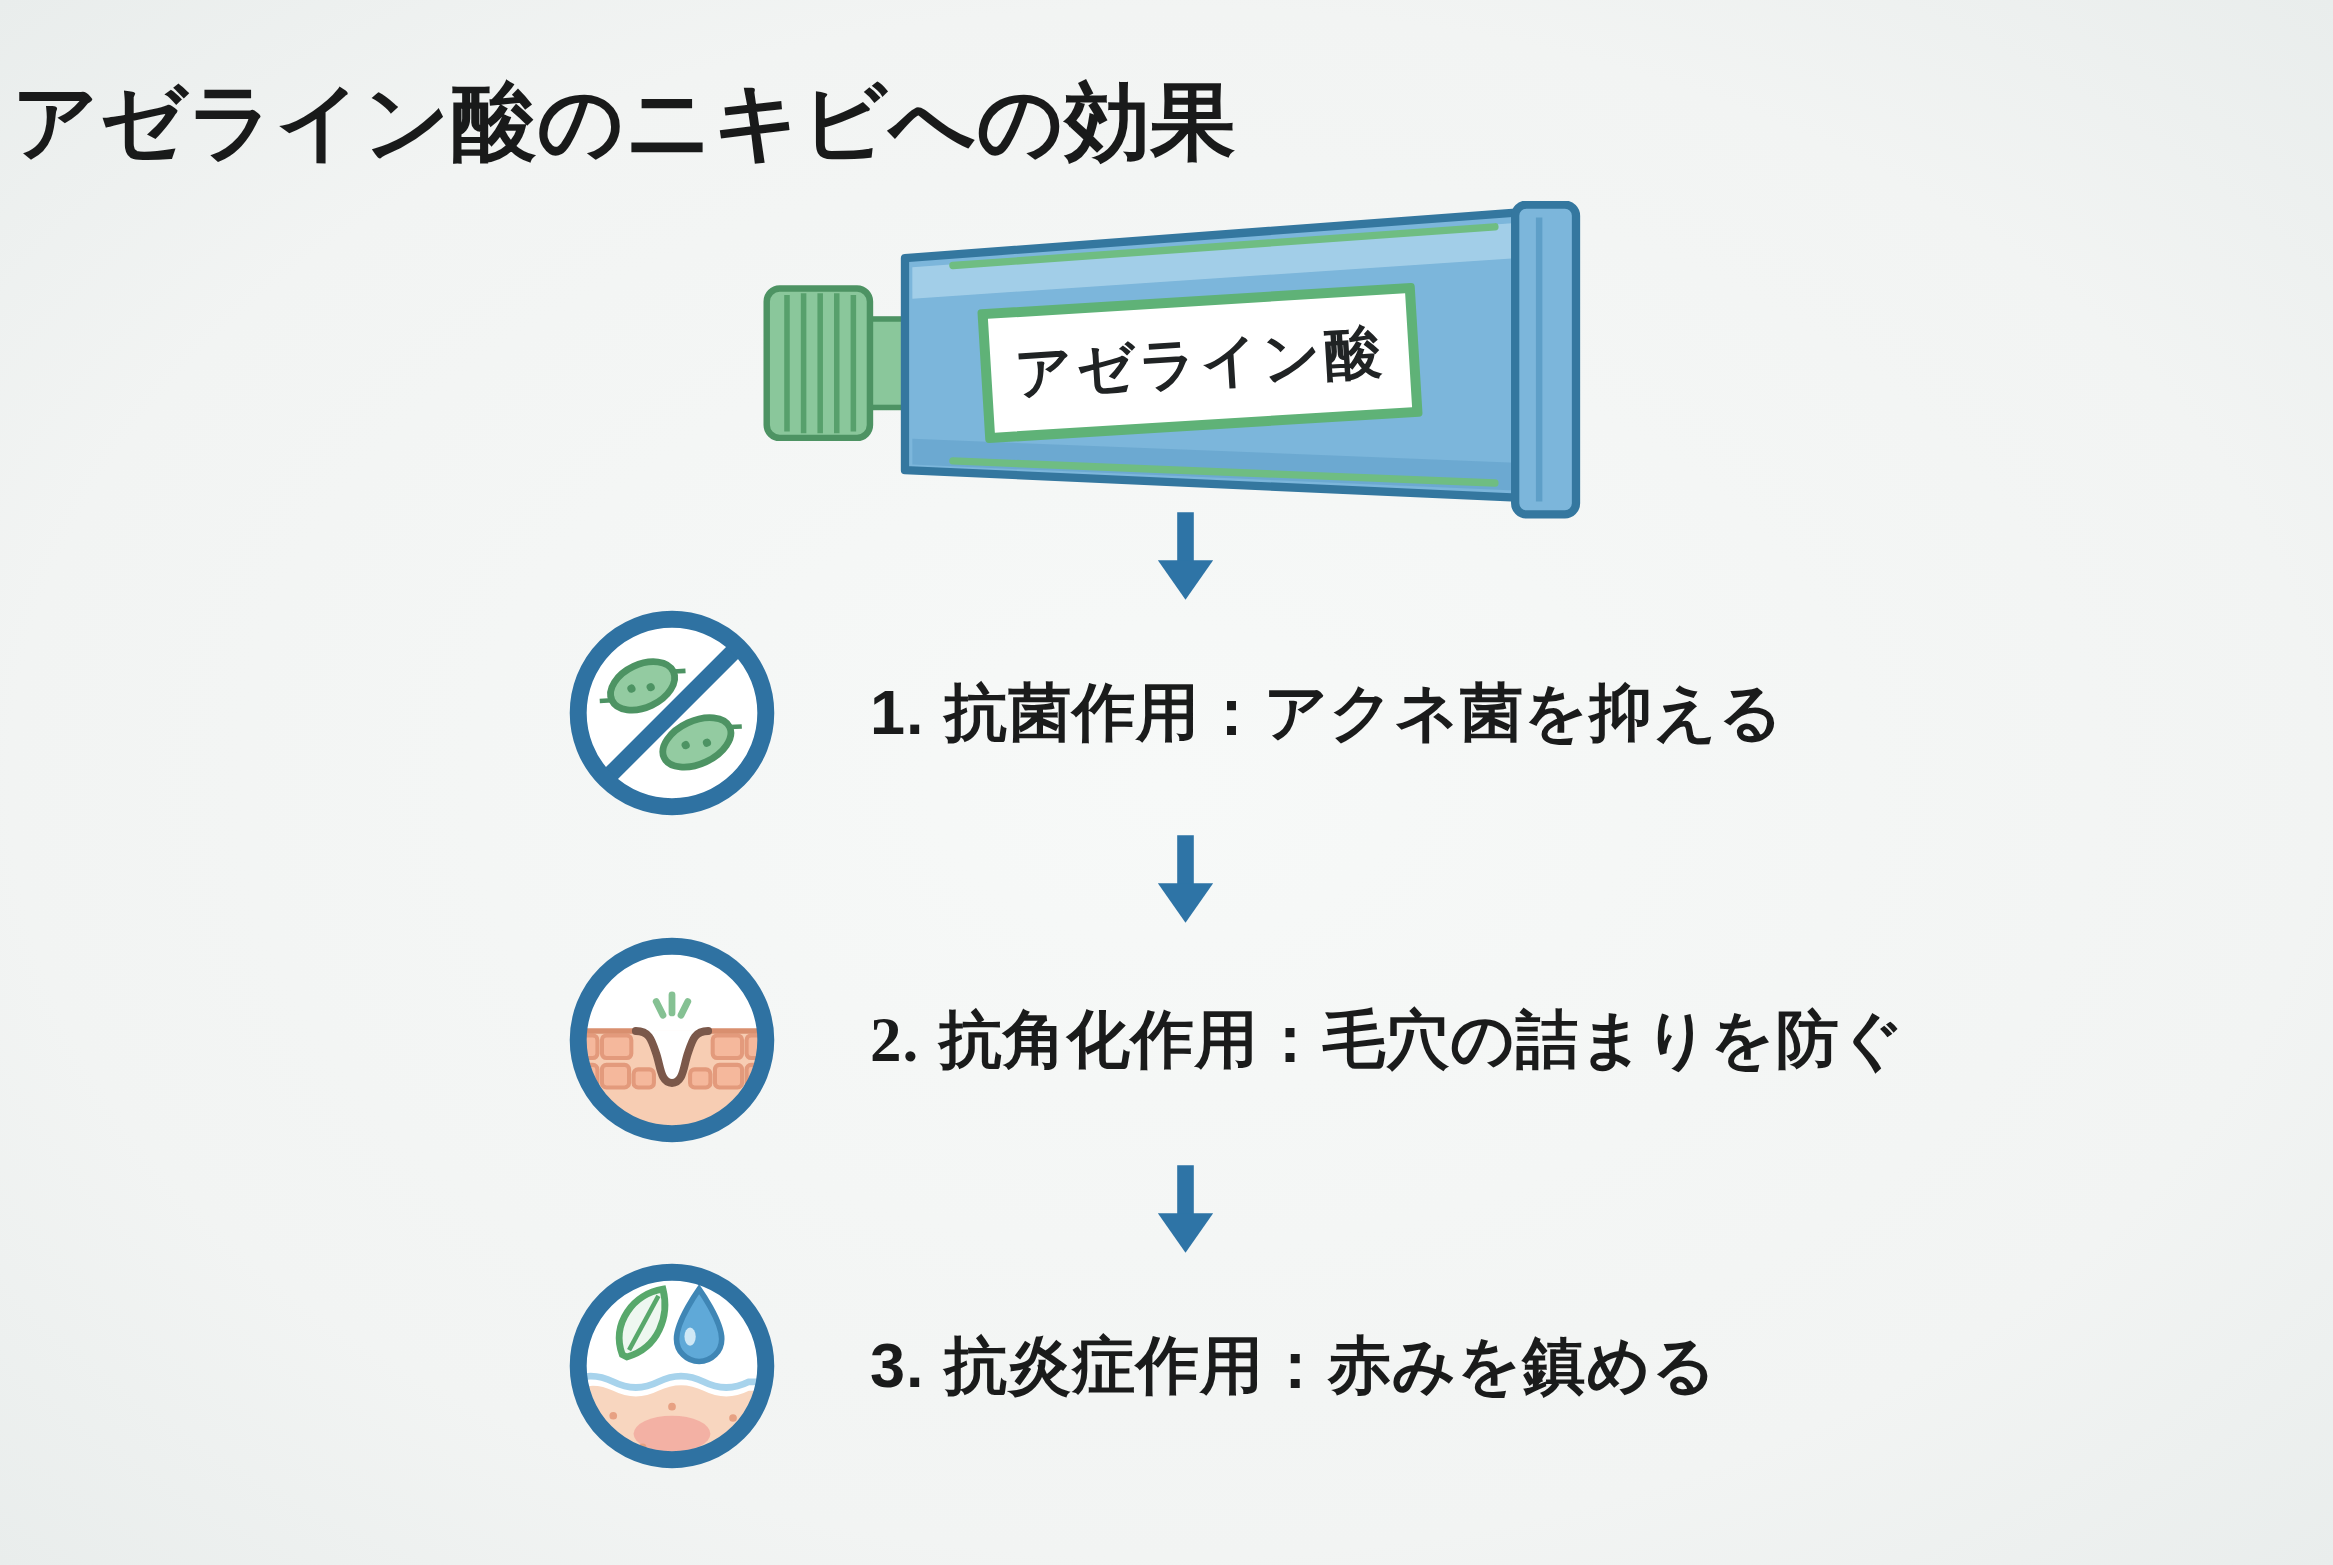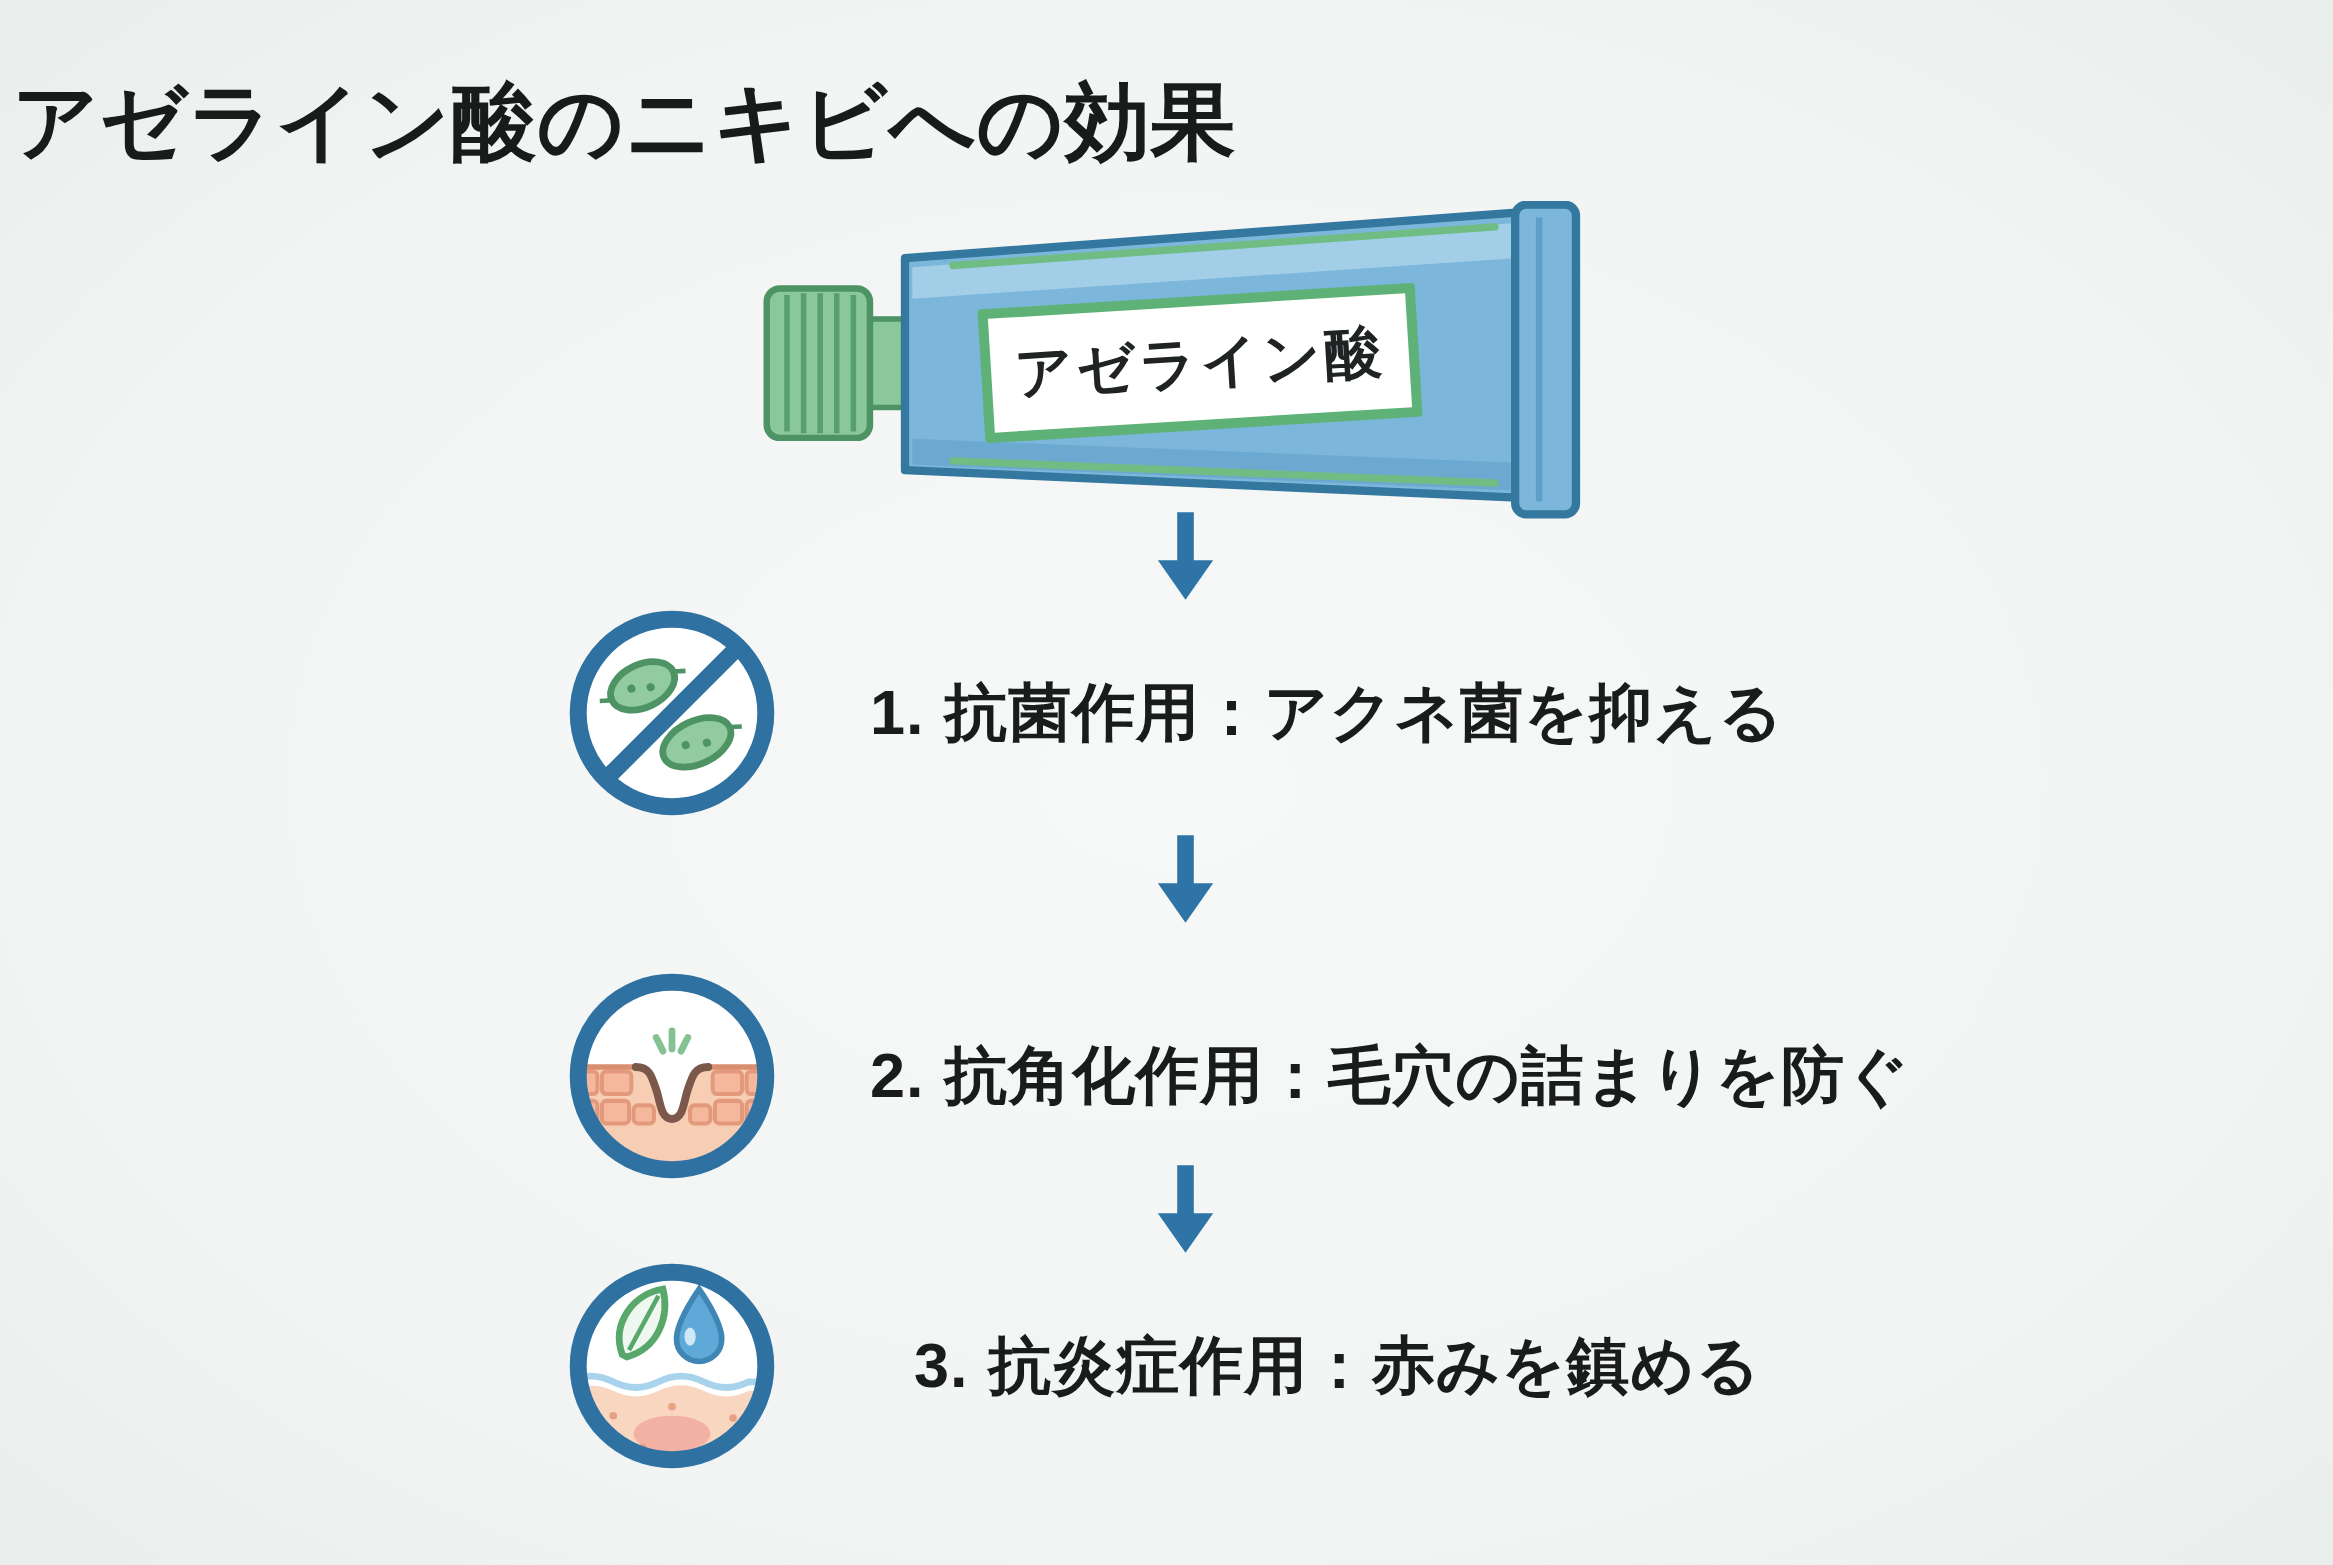--- a/index.html
+++ b/index.html
@@ -29,22 +29,22 @@
   .arrow { position:absolute; width:59px; height:89px; }
   .arrow svg { width:100%; height:100%; display:block; }
   #arrow-1 { left:1156px; top:512px; }
   #arrow-2 { left:1156px; top:835px; }
   #arrow-3 { left:1156px; top:1165px; }
   .step {
     position:absolute; left:559px; height:226px;
     display:flex; align-items:center;
   }
   #step-1 { top:600px; }
-  #step-2 { top:963px; }
-  #step-3 { top:1253px;gap:44px; }
+  #step-2 { top:927px;font-family:Liberation Serif, serif; }
+  #step-3 { top:1253px; }
   .step-icon { width:226px; height:226px; flex:0 0 226px; }
   .step-icon svg { width:100%; height:100%; display:block; }
   .step-text {
     margin-left:85px;
     font-size:63px; font-weight:800; color:#1a1b1b;
     white-space:nowrap; letter-spacing:0.9px;text-align:center;
   }
   .step-text .num { margin-right:20px; }
 </style>
 </head>

